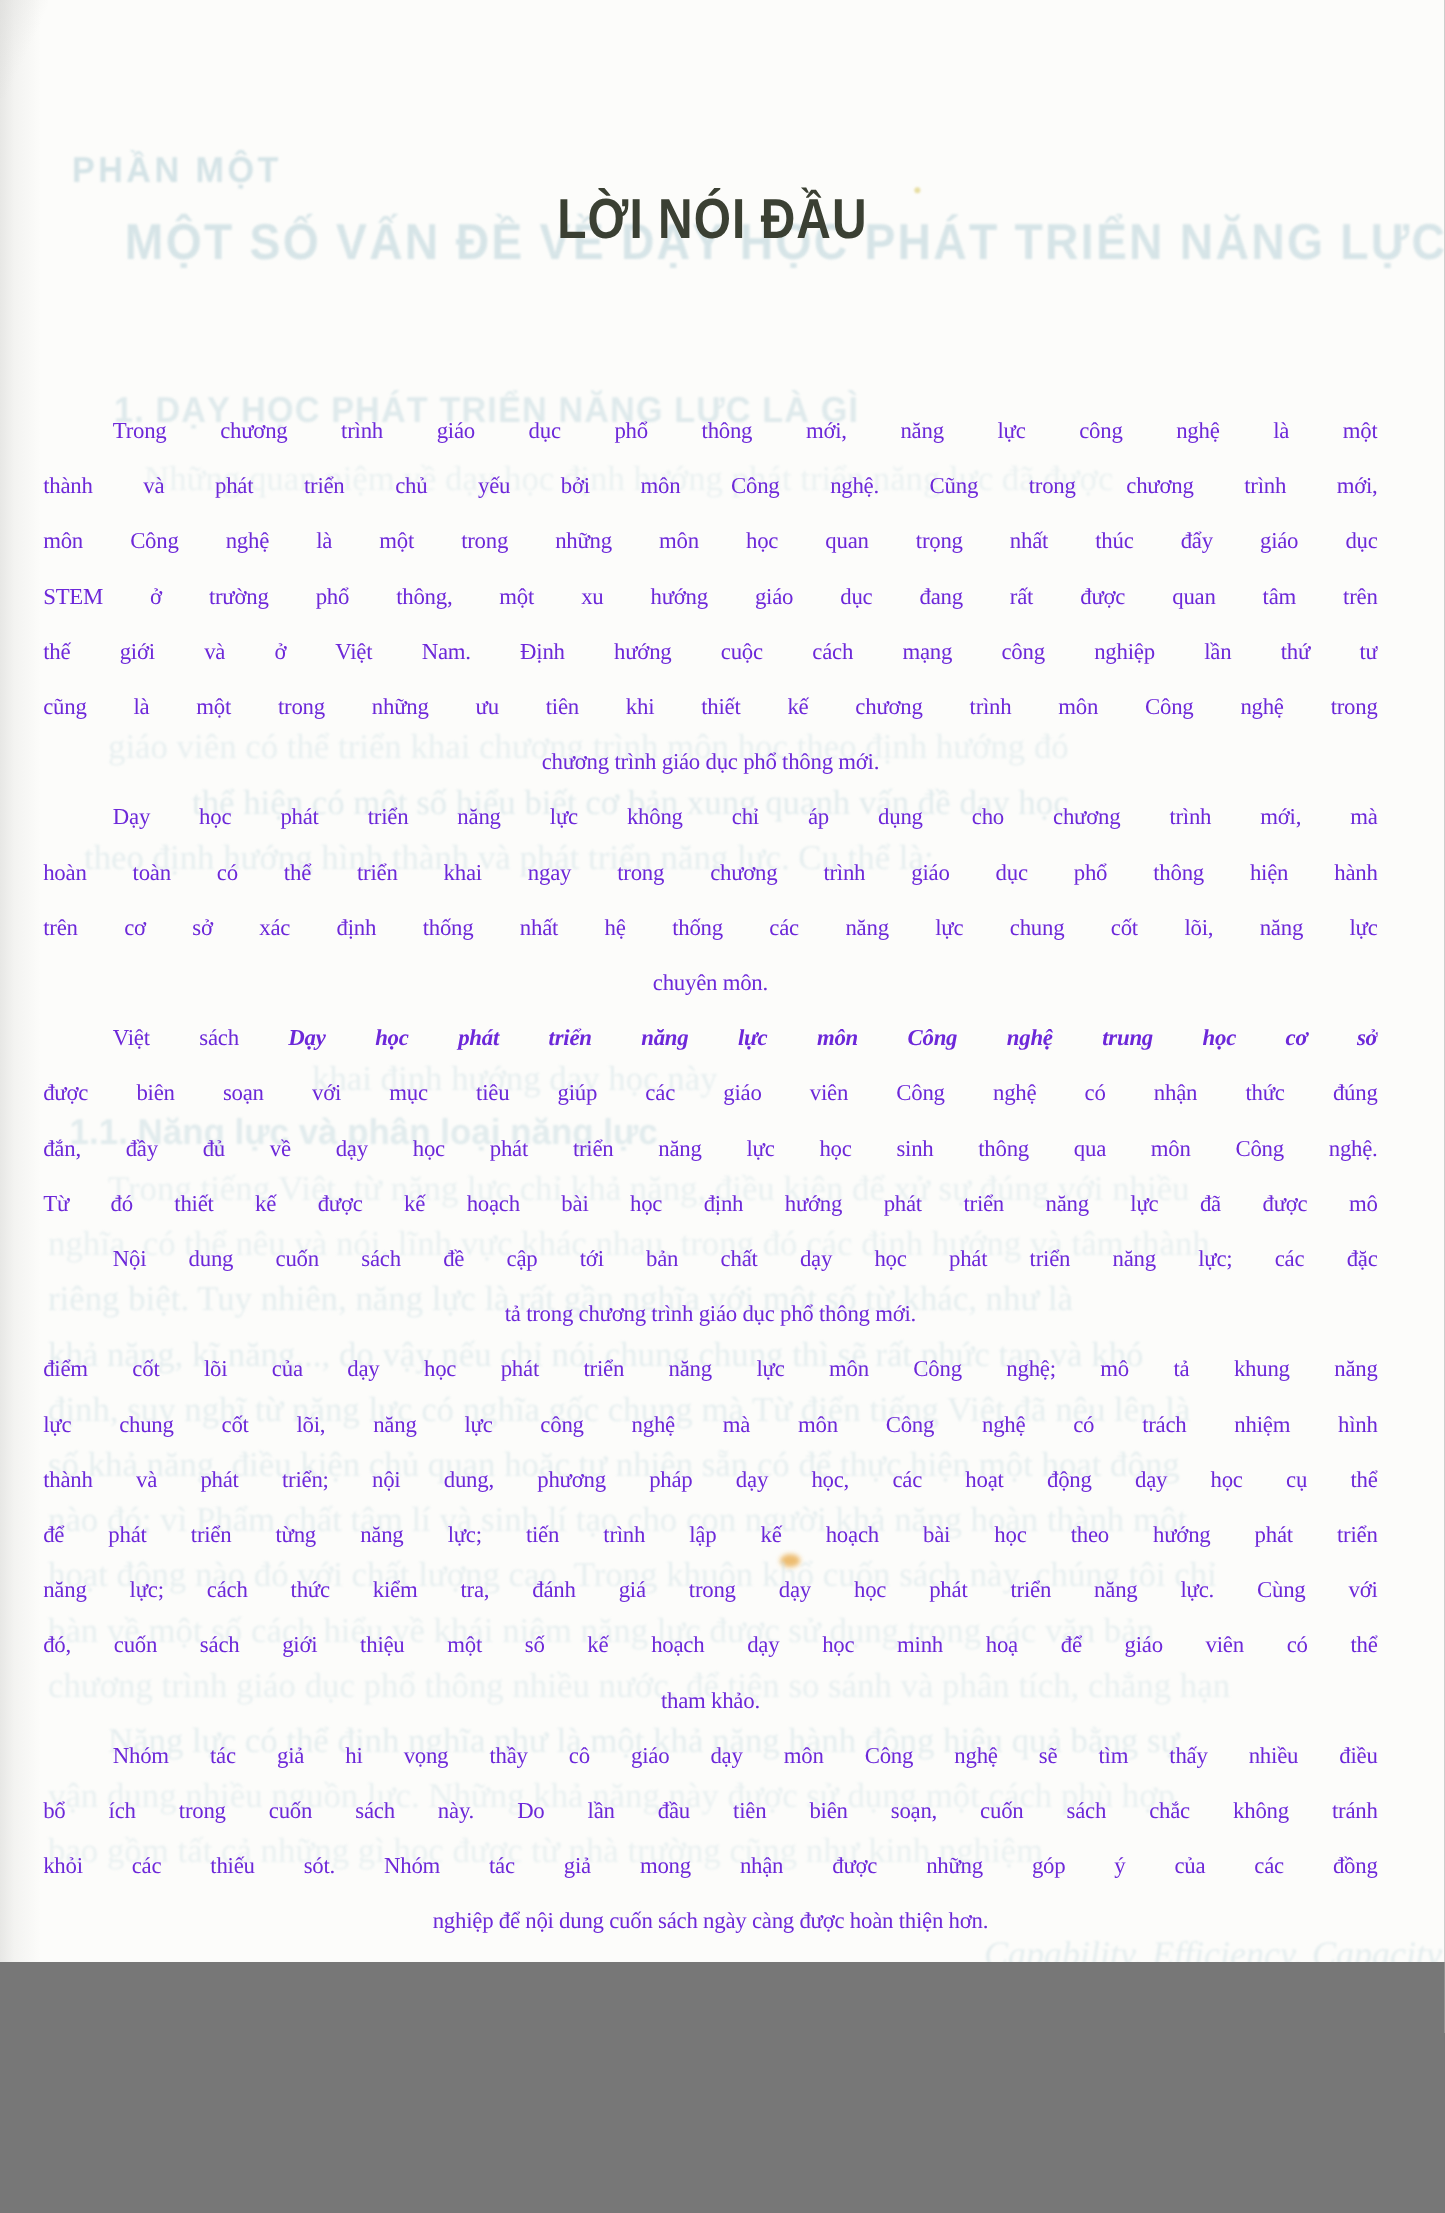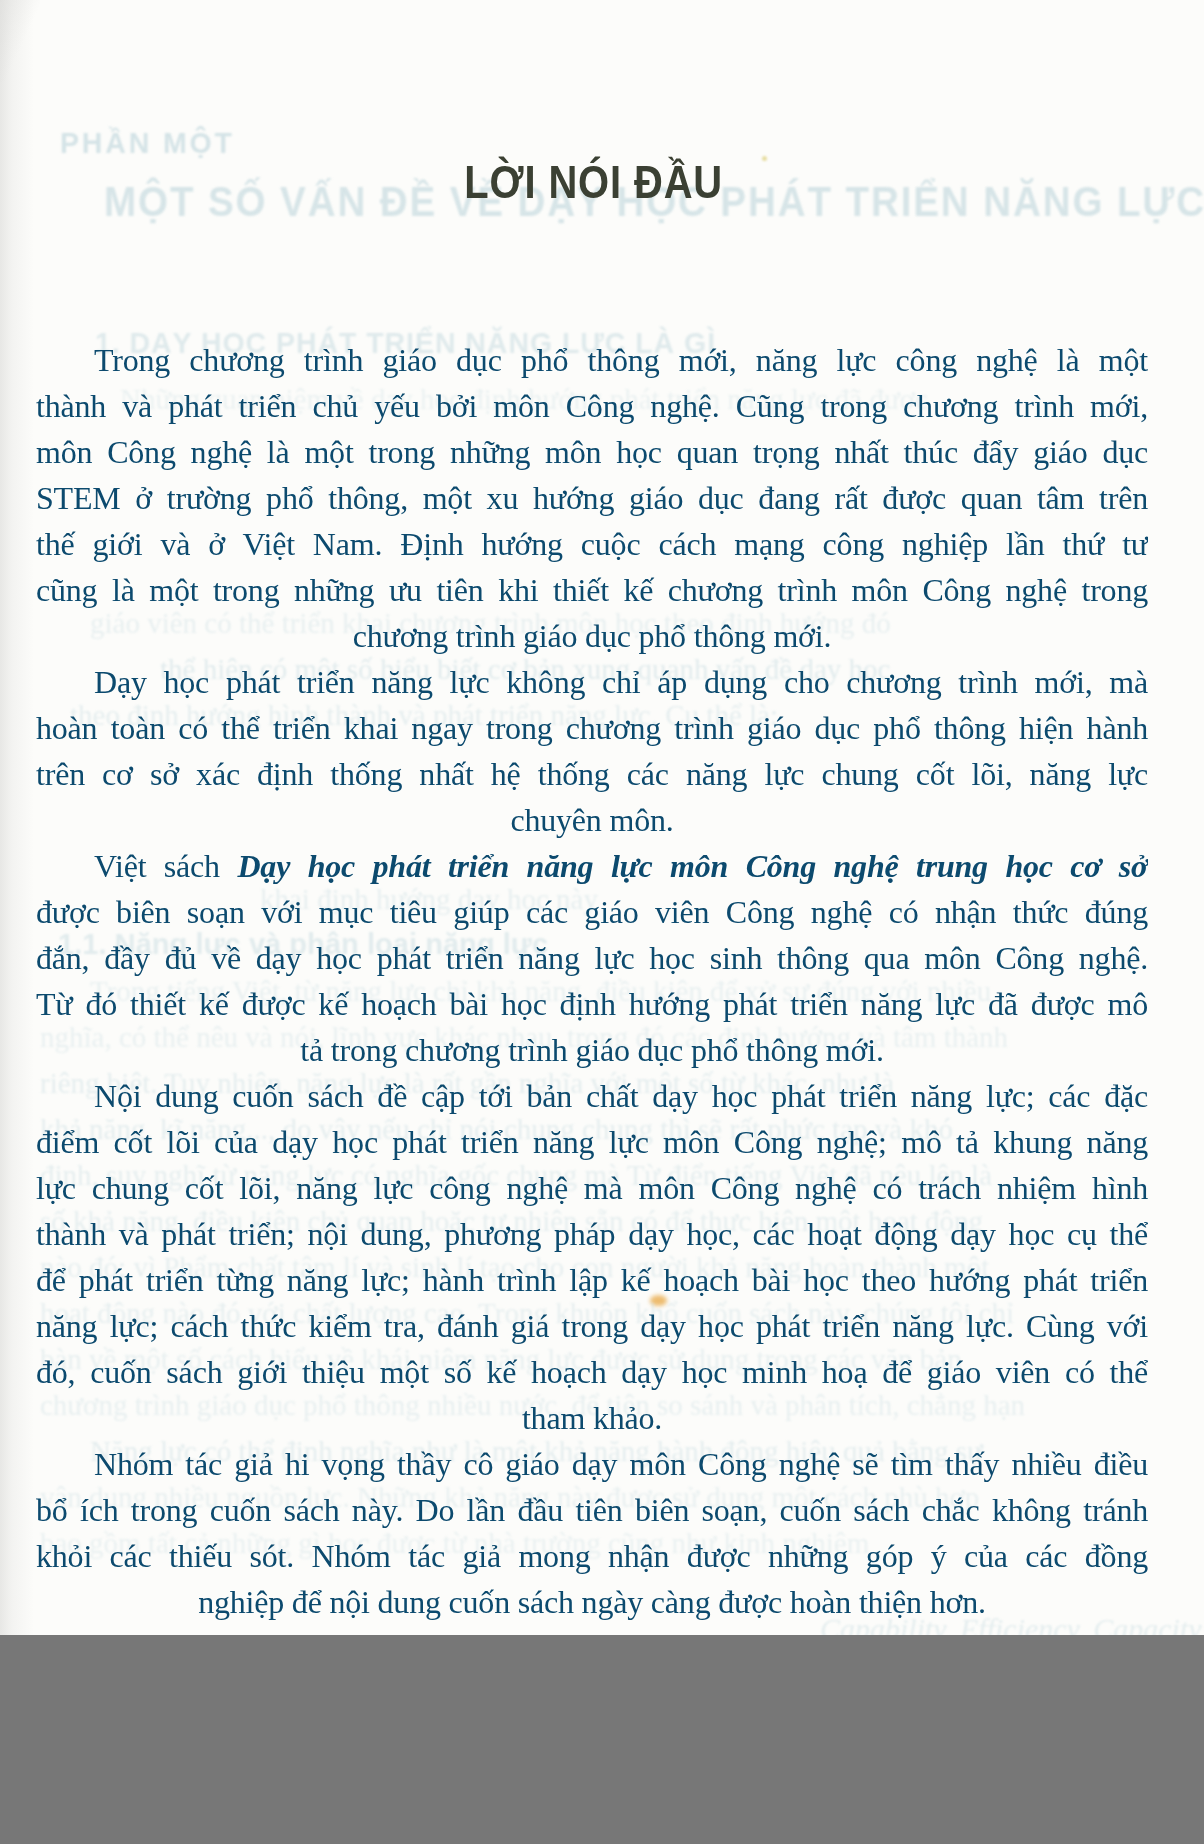--- a/index.html
+++ b/index.html
@@ -39,22 +39,22 @@
   .title{
     display:inline-block;
     font-family:"Liberation Sans", sans-serif;
     font-weight:700;font-size:47px;line-height:64px;
     color:#3b4033;letter-spacing:1px;
     transform:scaleX(.85) translateX(-10px);
     transform-origin:center top;
   }
   .body-col{
     position:absolute;left:36px;top:337px;width:1112px;
-    font-size:32px;line-height:46px;letter-spacing:-0.2px;
-    color:#0c4a6e;
+    font-size:19px;line-height:46px;letter-spacing:-0.2px;
+    color:#6d28d9;
   }
   .line{height:46px;overflow:hidden;text-align:center;}
   .line.j{text-align:justify;}
   .line.j::after{content:"";display:inline-block;width:100%;}
   .line.ind{text-indent:58px;}
   .em{font-weight:700;font-style:italic;}
   .signature{
     position:absolute;right:56px;top:1672px;
     font-weight:700;font-style:italic;font-size:34px;color:#0369a1;
   }
@@ -113,26 +113,26 @@
         <div class="line j">cũng là một trong những ưu tiên khi thiết kế chương trình môn Công nghệ trong</div>
         <div class="line">chương trình giáo dục phổ thông mới.</div>
         <div class="line j ind">Dạy học phát triển năng lực không chỉ áp dụng cho chương trình mới, mà</div>
         <div class="line j">hoàn toàn có thể triển khai ngay trong chương trình giáo dục phổ thông hiện hành</div>
         <div class="line j">trên cơ sở xác định thống nhất hệ thống các năng lực chung cốt lõi, năng lực</div>
         <div class="line">chuyên môn.</div>
         <div class="line j ind"><span>Việt sách </span><span class="em">Dạy học phát triển năng lực môn Công nghệ trung học cơ sở</span></div>
         <div class="line j">được biên soạn với mục tiêu giúp các giáo viên Công nghệ có nhận thức đúng</div>
         <div class="line j">đắn, đầy đủ về dạy học phát triển năng lực học sinh thông qua môn Công nghệ.</div>
         <div class="line j">Từ đó thiết kế được kế hoạch bài học định hướng phát triển năng lực đã được mô</div>
+        <div class="line j ind">Nội dung cuốn sách đề cập tới bản chất dạy học phát triển năng lực; các đặc</div>
         <div class="line">tả trong chương trình giáo dục phổ thông mới.</div>
-        <div class="line j ind">Nội dung cuốn sách đề cập tới bản chất dạy học phát triển năng lực; các đặc</div>
         <div class="line j">điểm cốt lõi của dạy học phát triển năng lực môn Công nghệ; mô tả khung năng</div>
         <div class="line j">lực chung cốt lõi, năng lực công nghệ mà môn Công nghệ có trách nhiệm hình</div>
         <div class="line j">thành và phát triển; nội dung, phương pháp dạy học, các hoạt động dạy học cụ thể</div>
-        <div class="line j">để phát triển từng năng lực; hành trình lập kế hoạch bài học theo hướng phát triển</div>
+        <div class="line j">để phát triển từng năng lực; tiến trình lập kế hoạch bài học theo hướng phát triển</div>
         <div class="line j">năng lực; cách thức kiểm tra, đánh giá trong dạy học phát triển năng lực. Cùng với</div>
         <div class="line j">đó, cuốn sách giới thiệu một số kế hoạch dạy học minh hoạ để giáo viên có thể</div>
         <div class="line">tham khảo.</div>
         <div class="line j ind">Nhóm tác giả hi vọng thầy cô giáo dạy môn Công nghệ sẽ tìm thấy nhiều điều</div>
         <div class="line j">bổ ích trong cuốn sách này. Do lần đầu tiên biên soạn, cuốn sách chắc không tránh</div>
         <div class="line j">khỏi các thiếu sót. Nhóm tác giả mong nhận được những góp ý của các đồng</div>
         <div class="line">nghiệp để nội dung cuốn sách ngày càng được hoàn thiện hơn.</div>
       </div>
 
     <div class="signature">Chủ biên</div>

